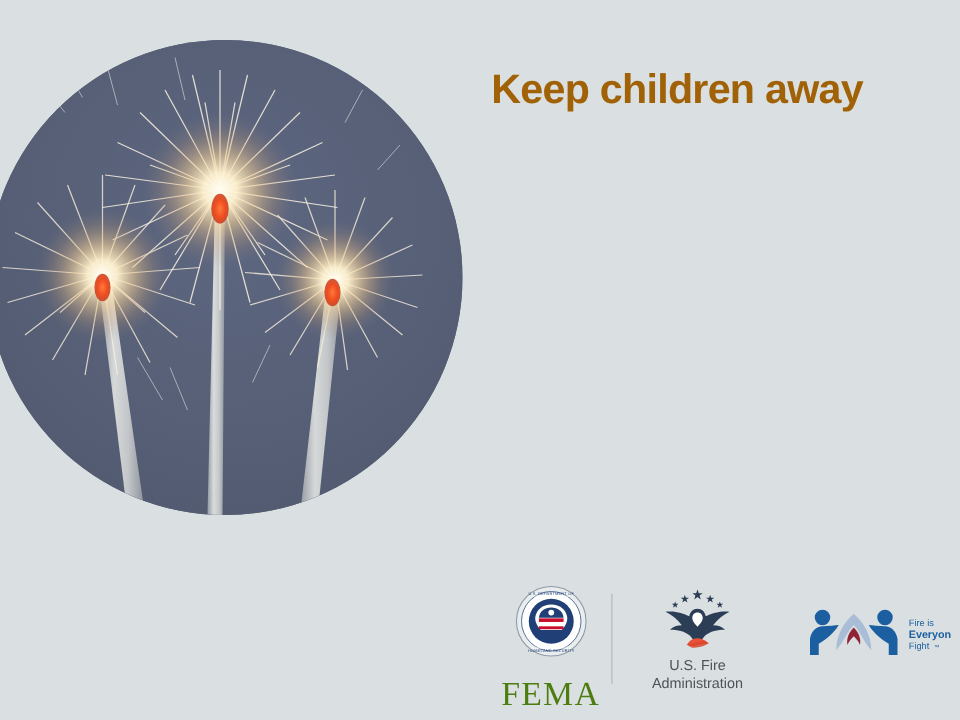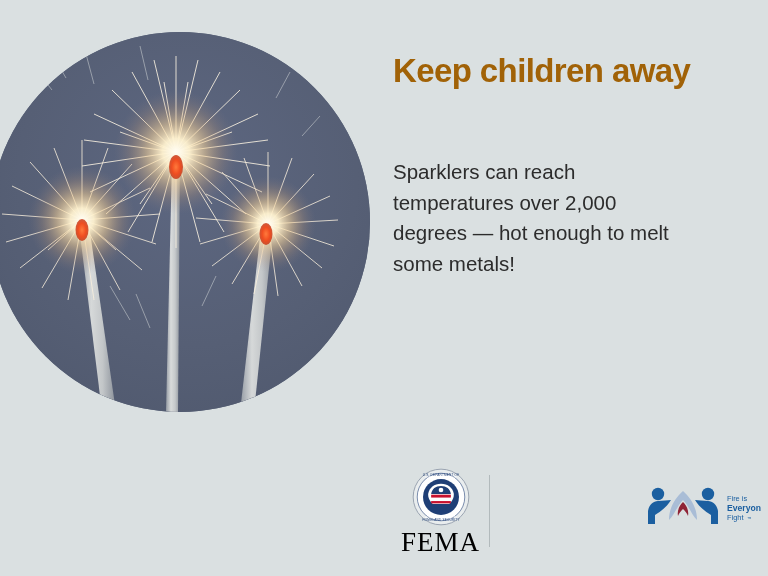--- a/index.html
+++ b/index.html
@@ -86,24 +86,24 @@
     text-align: center;
   }
   .dhs-seal {
     width: 58px;
     height: 58px;
     margin: 0 auto;
     display: block;
   }
   .fema-word {
     font-family: "Liberation Serif", serif;
-    color: #000000;
+    color: #4d7c0f;
     font-size: 27px;
     letter-spacing: 1px;
-    margin-top: 1px;
+    margin-top: 14px;
     font-weight: normal;
   }
 
   .logo-divider {
     position: absolute;
     left: 104px;
     top: 7px;
     width: 1px;
     height: 72px;
     background: #b2babc;
@@ -277,21 +277,20 @@
       <ellipse cx="186" cy="135" rx="7" ry="12" fill="url(#tipG)"></ellipse>
       <ellipse cx="92" cy="198" rx="6.5" ry="11" fill="url(#tipG)"></ellipse>
       <ellipse cx="276" cy="202" rx="6.5" ry="11" fill="url(#tipG)"></ellipse>
     </svg>
   </div>
 
   <div class="headline">
     <div>Keep children away</div>
   </div>
 
-  <div class="body-copy">Sparklers can reach temperatures over 2,000 degrees — hot enough to melt some metals!</div>
 
   <div class="logo-strip">
 
     <div class="logo-fema">
       <svg class="dhs-seal" viewBox="0 0 100 100">
         <circle cx="50" cy="50" r="48" fill="#e9edee" stroke="#8f9aa8" stroke-width="1.5"></circle>
         <circle cx="50" cy="50" r="41" fill="#ffffff" stroke="#1f3f76" stroke-width="1"></circle>
         <circle cx="50" cy="50" r="31" fill="#1f3f76"></circle>
         <path d="M50 27 C38 27 30 34 28 44 C27 52 32 62 50 73 C68 62 73 52 72 44 C70 34 62 27 50 27 Z" fill="#ffffff"></path>
         <path d="M50 31 C41 31 34 36 33 45 L67 45 C66 36 59 31 50 31 Z" fill="#1f3f76"></path>
@@ -307,20 +306,39 @@
         <g fill="#1f3f76" font-family="Liberation Sans, sans-serif" font-size="5.4" letter-spacing="0.3">
           <text x="50" y="13.5" text-anchor="middle">U.S. DEPARTMENT OF</text>
           <text x="50" y="92" text-anchor="middle">HOMELAND SECURITY</text>
         </g>
       </svg>
       <div class="fema-word">FEMA</div>
     </div>
 
     <div class="logo-divider"></div>
 
+    <div class="logo-usfa">
+      <svg class="usfa-eagle" viewBox="0 0 110 94">
+        <g fill="#2c3e55">
+          <polygon points="55,6 56.8,11 62,11 57.8,14.2 59.4,19.4 55,16.2 50.6,19.4 52.2,14.2 48,11 53.2,11"></polygon>
+          <polygon points="38,13 39.4,17 43.6,17 40.2,19.6 41.5,23.6 38,21.1 34.5,23.6 35.8,19.6 32.4,17 36.6,17"></polygon>
+          <polygon points="72,13 73.4,17 77.6,17 74.2,19.6 75.5,23.6 72,21.1 68.5,23.6 69.8,19.6 66.4,17 70.6,17"></polygon>
+          <polygon points="25,22 26.1,25.2 29.5,25.2 26.8,27.2 27.8,30.4 25,28.4 22.2,30.4 23.2,27.2 20.5,25.2 23.9,25.2"></polygon>
+          <polygon points="85,22 86.1,25.2 89.5,25.2 86.8,27.2 87.8,30.4 85,28.4 82.2,30.4 83.2,27.2 80.5,25.2 83.9,25.2"></polygon>
+        </g>
+        <path d="M55 32 C49 32 45 36 44 42 C36 38 24 34 12 36 C20 40 28 46 34 54 C28 54 22 56 18 60 C28 60 38 62 45 68 C48 72 52 76 55 80 C58 76 62 72 65 68 C72 62 82 60 92 60 C88 56 82 54 76 54 C82 46 90 40 98 36 C86 34 74 38 66 42 C65 36 61 32 55 32 Z" fill="#2c3e55"></path>
+        <path d="M48 44 C48 40 51 37 55 37 C59 37 62 40 62 44 C62 49 58 53 55 56 C52 53 48 49 48 44 Z" fill="#ffffff"></path>
+        <path d="M44 76 C48 72 54 71 58 72 C63 73 68 76 70 79 C64 80 58 79 54 81 C50 83 45 82 41 80 Z" fill="#e8503a"></path>
+        <path d="M40 80 C45 78 52 79 56 77 C60 75 66 76 70 78 C64 83 54 85 47 84 Z" fill="#d9452c" opacity="0.85"></path>
+      </svg>
+      <div class="usfa-text">
+        <div>U.S. Fire</div>
+        <div>Administration</div>
+      </div>
+    </div>
 
     <div class="logo-feff">
       <svg class="feff-svg" viewBox="0 0 118 52">
 
         <path d="M26 40 C26 28 32 18 40 11 C48 18 54 28 54 40 C48 34 46 26 40 20 C34 26 32 34 26 40 Z" fill="#a9bdd6"></path>
 
         <path d="M40 22 C44 26 46 31 45 36 C44 33 42 31 40 29 C38 31 36 33 35 36 C34 31 36 26 40 22 Z" fill="#8f2437"></path>
 
         <circle cx="15" cy="14" r="6.2" fill="#1b5fa0"></circle>
         <path d="M15 21 C10 21 6 25 5 31 L5 44 L12 44 L12 35 C17 32 24 27 28 20 C25 20 20 21 15 21 Z" fill="#1b5fa0"></path>

